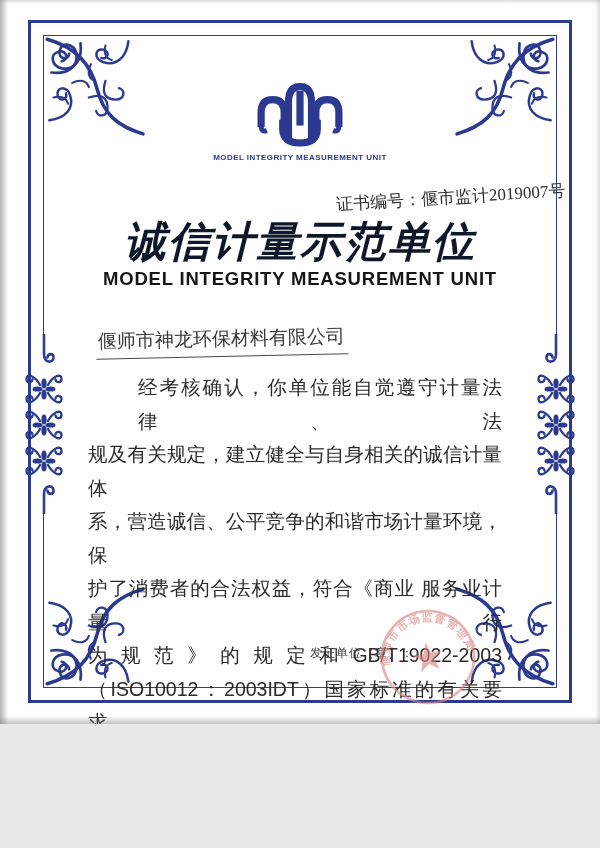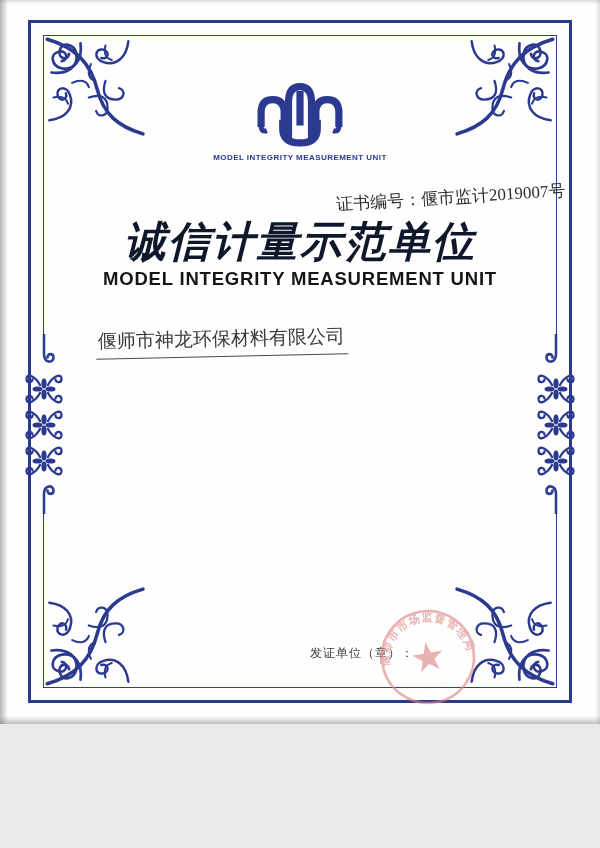--- a/index.html
+++ b/index.html
@@ -164,20 +164,29 @@
   </svg>
   <div class="logo-caption">MODEL INTEGRITY MEASUREMENT UNIT</div>
 
   <div class="cert-no">证书编号：偃市监计2019007号</div>
 
   <div class="title-zh">诚信计量示范单位</div>
   <div class="title-en">MODEL INTEGRITY MEASUREMENT UNIT</div>
 
   <div class="recipient">偃师市神龙环保材料有限公司</div>
 
+  <div class="body-text">
+    <div class="body-line first">经考核确认，你单位能自觉遵守计量法律、法</div>
+    <div class="body-line">规及有关规定，建立健全与自身相关的诚信计量体</div>
+    <div class="body-line">系，营造诚信、公平竞争的和谐市场计量环境，保</div>
+    <div class="body-line">护了消费者的合法权益，符合《商业 服务业计量行</div>
+    <div class="body-line">为规范》的规定和GB/T19022-2003</div>
+    <div class="body-line">（ISO10012：2003IDT）国家标准的有关要求，</div>
+    <div class="body-line last">被授予偃师市2019年度诚信计量示范单位。</div>
+  </div>
 
   <div class="issuer-label">发证单位（章）：</div>
   <svg class="seal" viewBox="0 0 116 116">
     <circle cx="58" cy="58" r="46" fill="none" stroke="#dd8585" stroke-width="2.6"></circle>
     <path fill="#dd8585" d="M58,43 L61.64,53.98 L73.2,54.06 L63.9,60.92 L67.4,71.94 L58,65.2 L48.6,71.94 L52.1,60.92 L42.8,54.06 L54.36,53.98 Z"></path>
     <path id="sealArcTop" d="M18,62 A40,40 0 0 1 98,62" fill="none"></path>
     <path id="sealArcBot" d="M30,78 A36,36 0 0 0 86,78" fill="none"></path>
     <text font-size="11" fill="#dd8585" letter-spacing="1.2" font-weight="bold">
       <textPath href="#sealArcTop" startOffset="50%" text-anchor="middle">偃师市市场监督管理局</textPath>
     </text>

